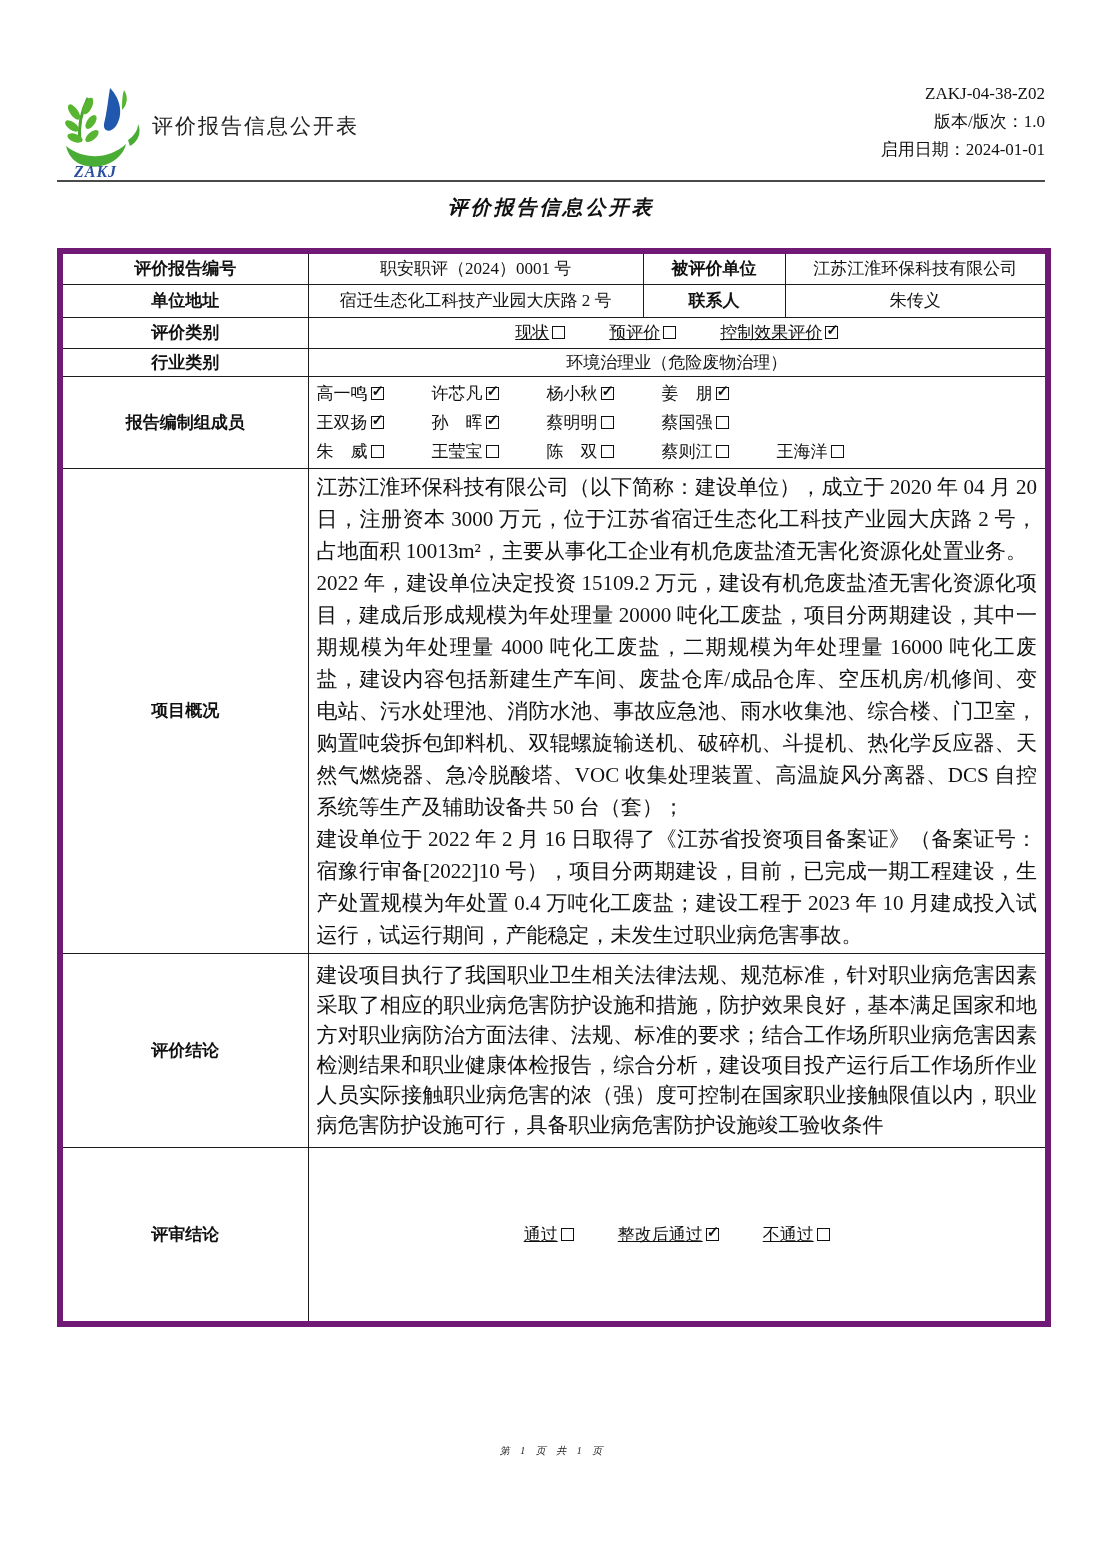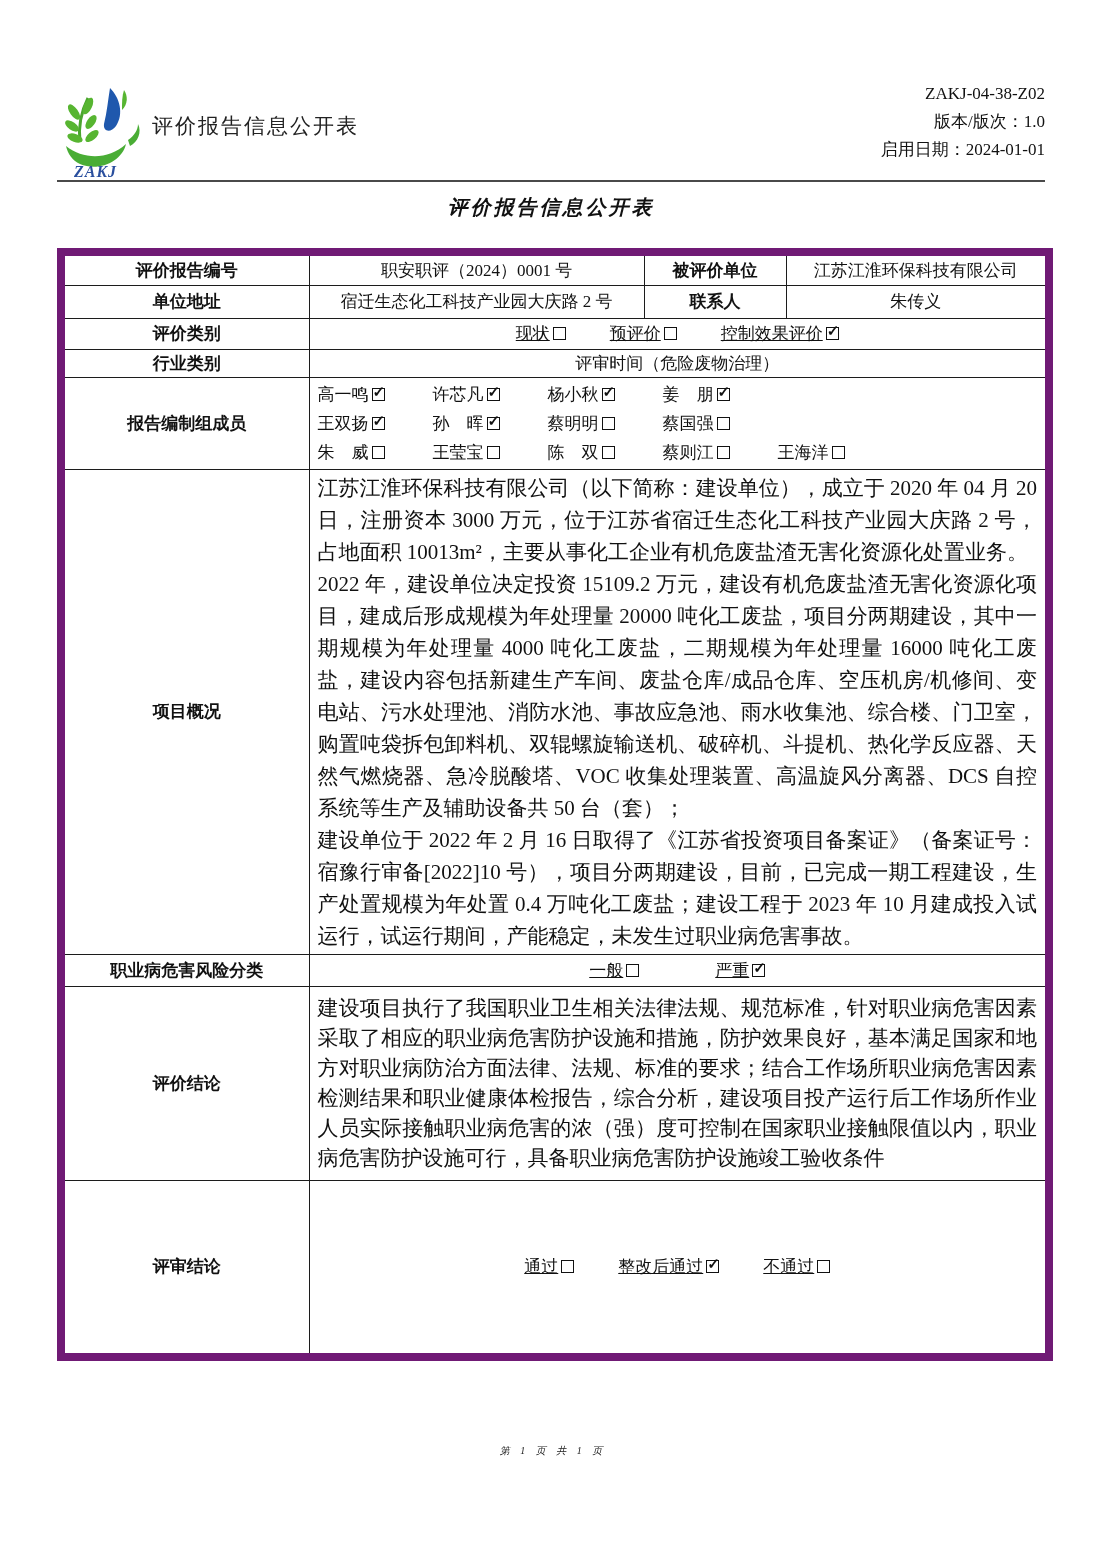--- a/index.html
+++ b/index.html
@@ -18,21 +18,21 @@
   .hdr-right { position:absolute; right:57px; top:80px; text-align:right; font-size:17px; line-height:28px; color:#111; }
   .hdr-rule { position:absolute; left:57px; right:57px; top:180px; border-top:2px solid #4a4a4a; }
 
   
   .doc-title { position:absolute; top:194px; left:0; width:100%; text-align:center;
     font-size:20px; font-weight:bold; letter-spacing:3px;font-style:italic; }
 
   
   .main-table { position:absolute; left:57px; top:248px; width:988px;
     border-collapse:collapse; table-layout:fixed; font-size:17px; }
-  .main-table { border:8px solid #701a75; }
+  .main-table { border:6px solid #701a75; }
   .main-table td { border:1px solid #1c1c1c; vertical-align:middle; padding:2px 8px; }
   td.lbl { font-weight:bold; text-align:center; padding:2px 4px; }
   td.val-c { text-align:center; }
 
   .r-sm  { height:33px; }
   .r-sm2 { height:31px;margin-left:48px; }
   .r-sm3 { height:28px; }
   .r-team { height:88px; }
   .r-ov  { height:480px; }
   .r-risk { height:32px; }
@@ -117,41 +117,37 @@
         <td class="val-c">宿迁生态化工科技产业园大庆路 2 号</td>
         <td class="lbl" colspan="2">联系人</td>
         <td class="val-c" colspan="2">朱传义</td>
       </tr>
       <tr class="r-sm2">
         <td class="lbl">评价类别</td>
         <td class="val-c gap-md" colspan="5"><span class="opt"><span>现状</span><span class="cb"></span></span><span class="opt"><span>预评价</span><span class="cb"></span></span><span class="opt"><span>控制效果评价</span><span class="cb checked"></span></span></td>
       </tr>
       <tr class="r-sm3">
         <td class="lbl">行业类别</td>
-        <td class="val-c" colspan="5">评审时间（危险废物治理）</td>
+        <td class="val-c" colspan="5">环境治理业（危险废物治理）</td>
       </tr>
       <tr class="r-team">
         <td class="lbl">报告编制组成员</td>
         <td class="team-cell" colspan="5">
             <div class="member-line"><span class="member"><span>高一鸣</span><span class="cb checked"></span></span><span class="member"><span>许芯凡</span><span class="cb checked"></span></span><span class="member"><span>杨小秋</span><span class="cb checked"></span></span><span class="member"><span>姜　朋</span><span class="cb checked"></span></span></div>
             <div class="member-line"><span class="member"><span>王双扬</span><span class="cb checked"></span></span><span class="member"><span>孙　晖</span><span class="cb checked"></span></span><span class="member"><span>蔡明明</span><span class="cb"></span></span><span class="member"><span>蔡国强</span><span class="cb"></span></span></div>
             <div class="member-line"><span class="member"><span>朱　威</span><span class="cb"></span></span><span class="member"><span>王莹宝</span><span class="cb"></span></span><span class="member"><span>陈　双</span><span class="cb"></span></span><span class="member"><span>蔡则江</span><span class="cb"></span></span><span class="member"><span>王海洋</span><span class="cb"></span></span></div>
           </td>
       </tr>
       <tr class="r-ov">
         <td class="lbl">项目概况</td>
         <td class="ov-cell" colspan="5">
             <div class="para">江苏江淮环保科技有限公司（以下简称：建设单位），成立于 2020 年 04 月 20 日，注册资本 3000 万元，位于江苏省宿迁生态化工科技产业园大庆路 2 号，占地面积 10013m²，主要从事化工企业有机危废盐渣无害化资源化处置业务。</div>
             <div class="para">2022 年，建设单位决定投资 15109.2 万元，建设有机危废盐渣无害化资源化项目，建成后形成规模为年处理量 20000 吨化工废盐，项目分两期建设，其中一期规模为年处理量 4000 吨化工废盐，二期规模为年处理量 16000 吨化工废盐，建设内容包括新建生产车间、废盐仓库/成品仓库、空压机房/机修间、变电站、污水处理池、消防水池、事故应急池、雨水收集池、综合楼、门卫室，购置吨袋拆包卸料机、双辊螺旋输送机、破碎机、斗提机、热化学反应器、天然气燃烧器、急冷脱酸塔、VOC 收集处理装置、高温旋风分离器、DCS 自控系统等生产及辅助设备共 50 台（套）；</div>
             <div class="para">建设单位于 2022 年 2 月 16 日取得了《江苏省投资项目备案证》（备案证号：宿豫行审备[2022]10 号），项目分两期建设，目前，已完成一期工程建设，生产处置规模为年处置 0.4 万吨化工废盐；建设工程于 2023 年 10 月建成投入试运行，试运行期间，产能稳定，未发生过职业病危害事故。</div>
           </td>
-      </tr>
-      <tr class="r-risk">
-        <td class="lbl">职业病危害风险分类</td>
-        <td class="val-c gap-lg" colspan="5"><span class="opt"><span>一般</span><span class="cb"></span></span><span class="opt"><span>严重</span><span class="cb checked"></span></span></td>
       </tr>
       <tr class="r-conc">
         <td class="lbl">评价结论</td>
         <td class="conc-cell" colspan="5">
           <div class="para">建设项目执行了我国职业卫生相关法律法规、规范标准，针对职业病危害因素采取了相应的职业病危害防护设施和措施，防护效果良好，基本满足国家和地方对职业病防治方面法律、法规、标准的要求；结合工作场所职业病危害因素检测结果和职业健康体检报告，综合分析，建设项目投产运行后工作场所作业人员实际接触职业病危害的浓（强）度可控制在国家职业接触限值以内，职业病危害防护设施可行，具备职业病危害防护设施竣工验收条件</div>
         </td>
       </tr>
       <tr class="r-rev">
         <td class="lbl">评审结论</td>
         <td class="val-c gap-md" colspan="5"><span class="opt"><span>通过</span><span class="cb"></span></span><span class="opt"><span>整改后通过</span><span class="cb checked"></span></span><span class="opt"><span>不通过</span><span class="cb"></span></span></td>

